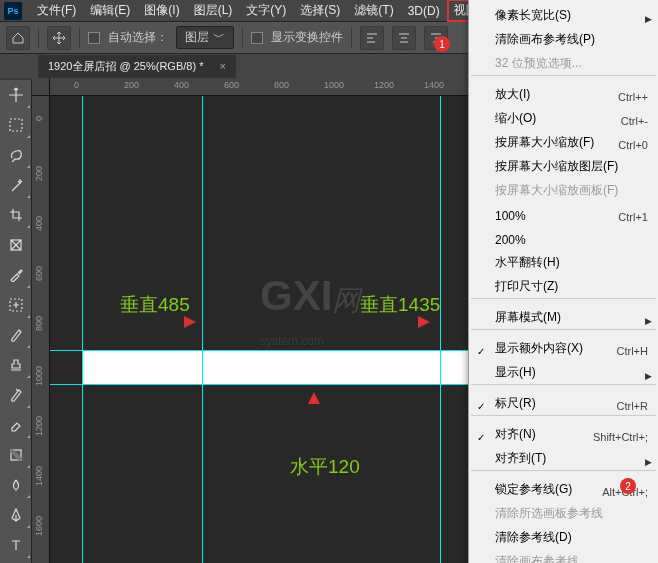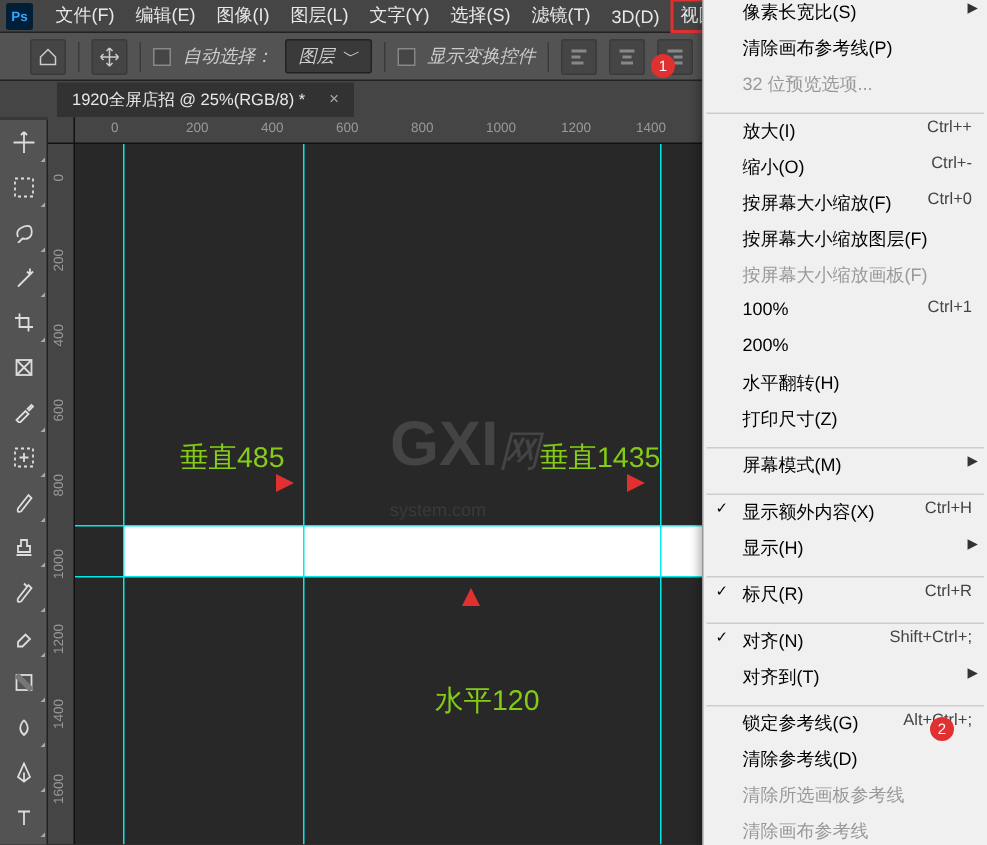--- a/index.html
+++ b/index.html
@@ -4,21 +4,21 @@
 <style>
 * { margin: 0; padding: 0; box-sizing: border-box; font-family: "Microsoft YaHei", Arial, sans-serif; }
 body { background: #323232; width: 658px; height: 563px; overflow: hidden; font-size: 12px; color: #ccc; }
 
 .menubar { background: #454545; height: 22px; display: flex; align-items: center; padding-left: 4px; border-bottom: 1px solid #222; }
 .ps-logo { width: 18px; height: 18px; background: #001e36; border-radius: 2px; display: flex; align-items: center; justify-content: center; margin-right: 8px; }
 .ps-logo span { color: #31a8ff; font-weight: bold; font-size: 9px; }
 .menu-item { padding: 3px 7px; cursor: default; color: #e8e8e8; }
 .menu-item.highlight { border: 2px solid #e03030; padding: 1px 5px; }
 
-.optbar { background: #535353; height: 32px; display: flex; align-items: center; padding-left: 20px; gap: 8px; border-bottom: 1px solid #222; font-style: italic; }
+.optbar { background: #535353; height: 32px; display: flex; align-items: center; padding-left: 6px; gap: 8px; border-bottom: 1px solid #222; }
 .opt-icon { width: 24px; height: 24px; display: flex; align-items: center; justify-content: center; border: 1px solid #3a3a3a; border-radius: 2px; background: #454545; }
 .opt-divider { width: 1px; height: 20px; background: #3a3a3a; }
 .checkbox { width: 12px; height: 12px; border: 1px solid #888; background: #454545; }
 .select-btn { background: #3a3a3a; padding: 2px 8px; border: 1px solid #222; border-radius: 2px; display: flex; align-items: center; gap: 4px; }
 .badge-1 { position: absolute; left: 434px; top: 36px; width: 16px; height: 16px; background: #e03030; border-radius: 50%; display: flex; align-items: center; justify-content: center; color: #fff; font-size: 10px; z-index: 20; }
 .badge-2 { position: absolute; right: 22px; top: 478px; width: 16px; height: 16px; background: #e03030; border-radius: 50%; display: flex; align-items: center; justify-content: center; color: #fff; font-size: 10px; z-index: 40; }
 
 .tabrow { background: #454545; height: 24px; display: flex; align-items: center; padding-left: 38px; }
 .doctab { background: #323232; padding: 4px 10px; font-size: 11px; color: #e8e8e8; display: flex; align-items: center; gap: 16px; }
 
@@ -42,21 +42,21 @@
 .white-band { position: absolute; left: 32px; right: 0; top: 254px; height: 34px; background: #fff; }
 .annotation { position: absolute; color: #84cc16; font-size: 19px; font-weight: 500; pointer-events: none; }
 .arrow { position: absolute; }
 .arrow-right svg { fill: #e03030; }
 .arrow-up svg { fill: #e03030; }
 .watermark { position: absolute; left: 210px; top: 176px; color: #444; font-size: 28px; font-family: Georgia, serif; font-style: italic; pointer-events: none; }
 .watermark .big { font-size: 42px; font-weight: bold; font-style: normal; }
 .watermark .sub { font-size: 12px; font-style: normal; color: #3a3a3a; }
 
 .context-menu { position: absolute; top: 0; right: 0; width: 190px; background: #f0f0f0; color: #000; font-size: 12px; border-left: 1px solid #999; box-shadow: -2px 2px 6px rgba(0,0,0,.3); z-index: 30; }
-.menu-row { display: flex; align-items: flex-start; height: 24px; padding: 0 10px 0 26px; position: relative; }
+.menu-row { display: flex; align-items: flex-end; height: 24px; padding: 0 10px 0 26px; position: relative; }
 .menu-row.disabled { color: #999; }
 .menu-row .shortcut { margin-left: auto; color: #444; font-size: 11px; }
 .menu-row .sub-arrow { position: absolute; right: 6px; font-size: 9px; color: #333; }
 .menu-sep { height: 1px; background: #ccc; margin: 3px 2px; }
 .menu-check { position: absolute; left: 8px; font-size: 10px; }
 </style>
 </head>
 <body>
 
 <div class="menubar">
@@ -358,23 +358,23 @@
     </div>
     <div class="menu-row">
       <span>对齐到(T)</span>
       <span class="sub-arrow">▶</span>
     </div>
     <div class="menu-sep"></div>
     <div class="menu-row">
       <span>锁定参考线(G)</span>
       <span class="shortcut">Alt+Ctrl+;</span>
     </div>
-    <div class="menu-row">
-      <span>清除参考线(D)</span>
-    </div>
     <div class="menu-row disabled">
       <span>清除所选画板参考线</span>
     </div>
+    <div class="menu-row">
+      <span>清除参考线(D)</span>
+    </div>
     <div class="menu-row disabled">
       <span>清除画布参考线</span>
     </div>
   </div>
 <div class="badge-2">2</div>
 
 </body></html>

